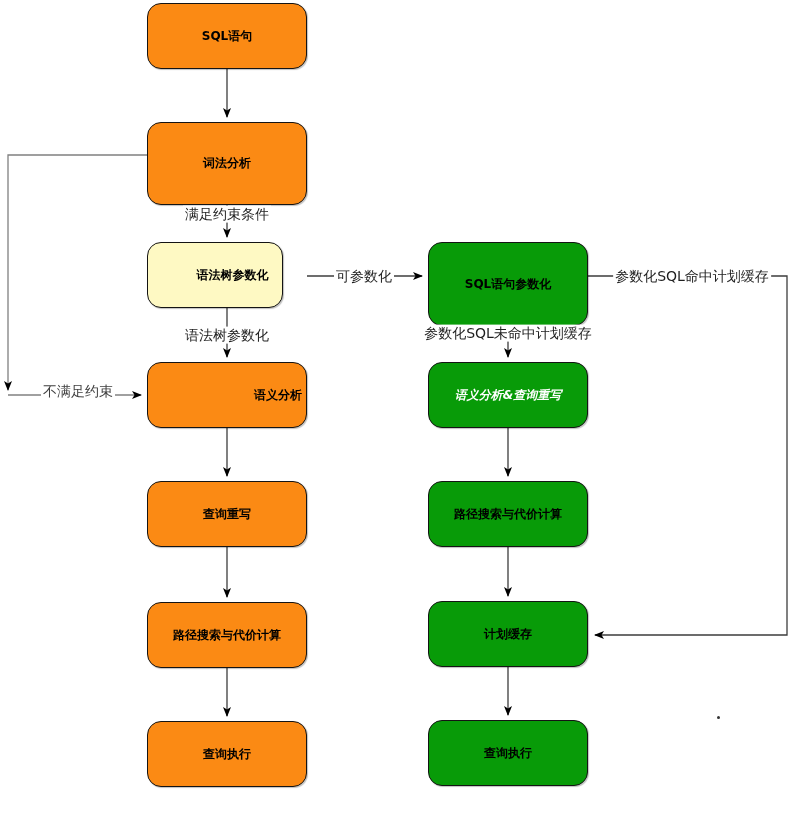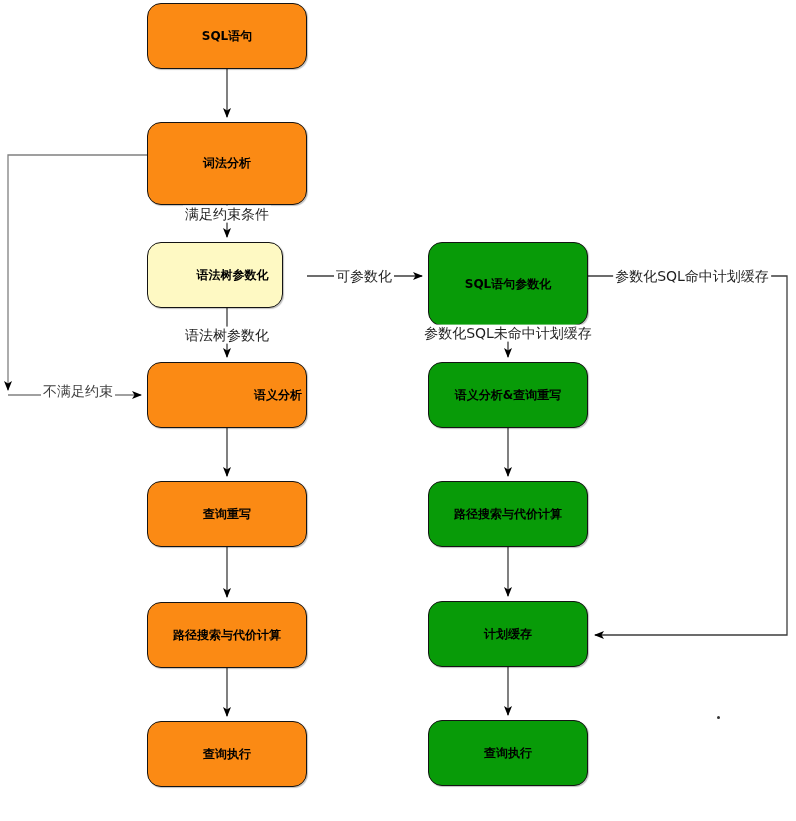--- a/index.html
+++ b/index.html
@@ -105,21 +105,21 @@
       <div class="node" style="left: 147px; top: 602px; width: 160px; height: 66px; background: rgb(251, 138, 20); border-color: rgb(20, 20, 20);">
         <span style="color: rgb(0, 0, 0);">路径搜索与代价计算</span>
       </div>
       <div class="node" style="left: 147px; top: 721px; width: 160px; height: 66px; background: rgb(251, 138, 20); border-color: rgb(20, 20, 20);">
         <span style="color: rgb(0, 0, 0);">查询执行</span>
       </div>
       <div class="node" style="left: 428px; top: 242px; width: 160px; height: 84px; background: rgb(8, 155, 8); border-color: rgb(20, 20, 20);">
         <span style="color: rgb(0, 0, 0);">SQL语句参数化</span>
       </div>
       <div class="node" style="left: 428px; top: 362px; width: 160px; height: 66px; background: rgb(8, 155, 8); border-color: rgb(20, 20, 20);">
-        <span style="color: #000000;">语义分析&amp;查询重写</span>
+        <span style="color: #ffffff; font-style: italic;">语义分析&amp;查询重写</span>
       </div>
       <div class="node" style="left: 428px; top: 481px; width: 160px; height: 66px; background: rgb(8, 155, 8); border-color: rgb(20, 20, 20);">
         <span style="color: rgb(0, 0, 0);">路径搜索与代价计算</span>
       </div>
       <div class="node" style="left: 428px; top: 601px; width: 160px; height: 66px; background: rgb(8, 155, 8); border-color: rgb(20, 20, 20);">
         <span style="color: rgb(0, 0, 0);">计划缓存</span>
       </div>
       <div class="node" style="left: 428px; top: 720px; width: 160px; height: 66px; background: rgb(8, 155, 8); border-color: rgb(20, 20, 20);">
         <span style="color: rgb(0, 0, 0);">查询执行</span>
       </div>

